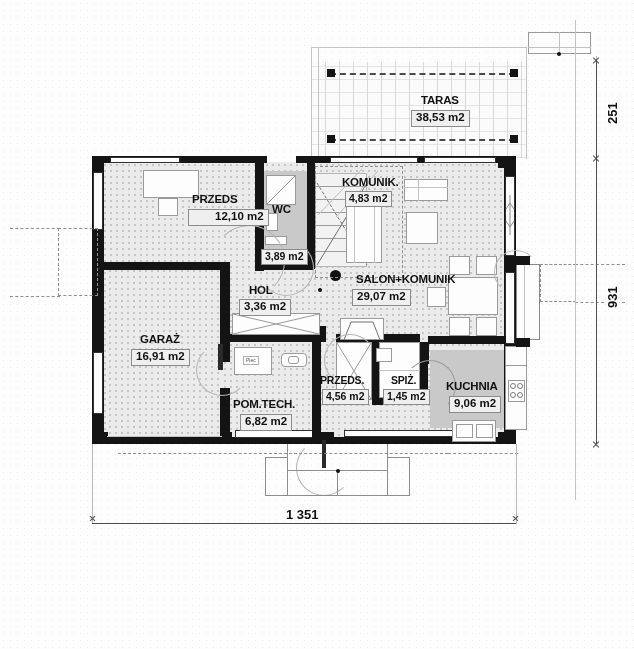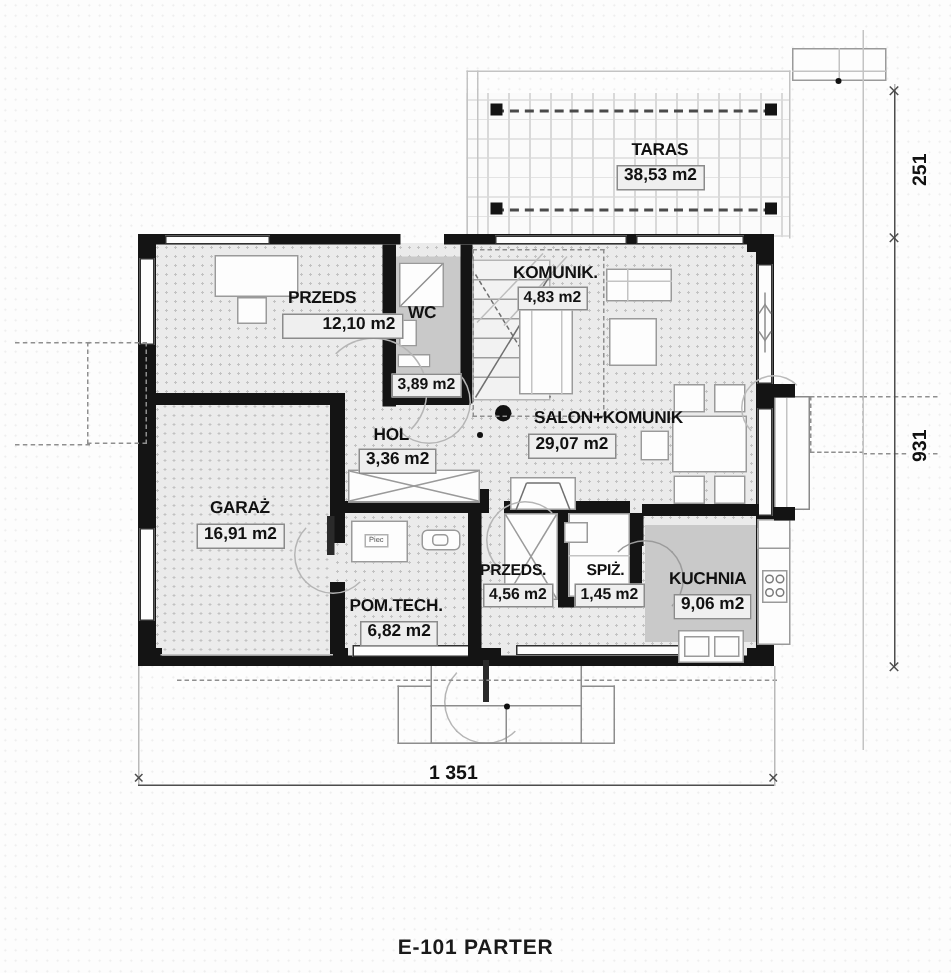--- a/index.html
+++ b/index.html
@@ -458,15 +458,14 @@
   <div class="dim-tick" style="left:592px; top:60px; width:8px; height:1px; transform:rotate(-45deg);"></div>
   <div class="dim-tick" style="left:592px; top:158px; width:8px; height:1px; transform:rotate(45deg);"></div>
   <div class="dim-tick" style="left:592px; top:158px; width:8px; height:1px; transform:rotate(-45deg);"></div>
   <div class="dim-tick" style="left:592px; top:444px; width:8px; height:1px; transform:rotate(45deg);"></div>
   <div class="dim-tick" style="left:592px; top:444px; width:8px; height:1px; transform:rotate(-45deg);"></div>
   <div class="dim-text vert" style="left:606px; top:128px;">251</div>
   <div class="dim-text vert" style="left:606px; top:312px;">931</div>
 
   <div class="line-d" style="left:575px; top:20px; width:1px; height:480px;"></div>
 
-  <div id="plan-title" style="top:623px;">E-101 PARTER</div>
 
 </div>
 
 </body></html>

